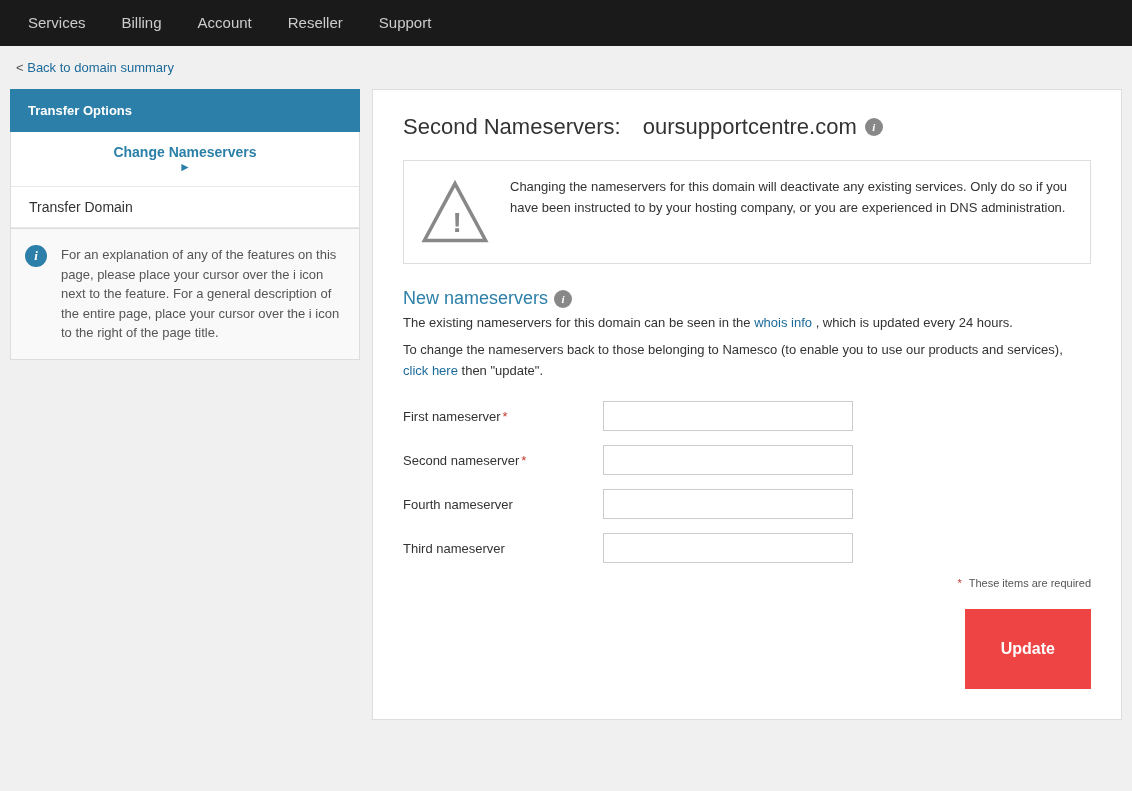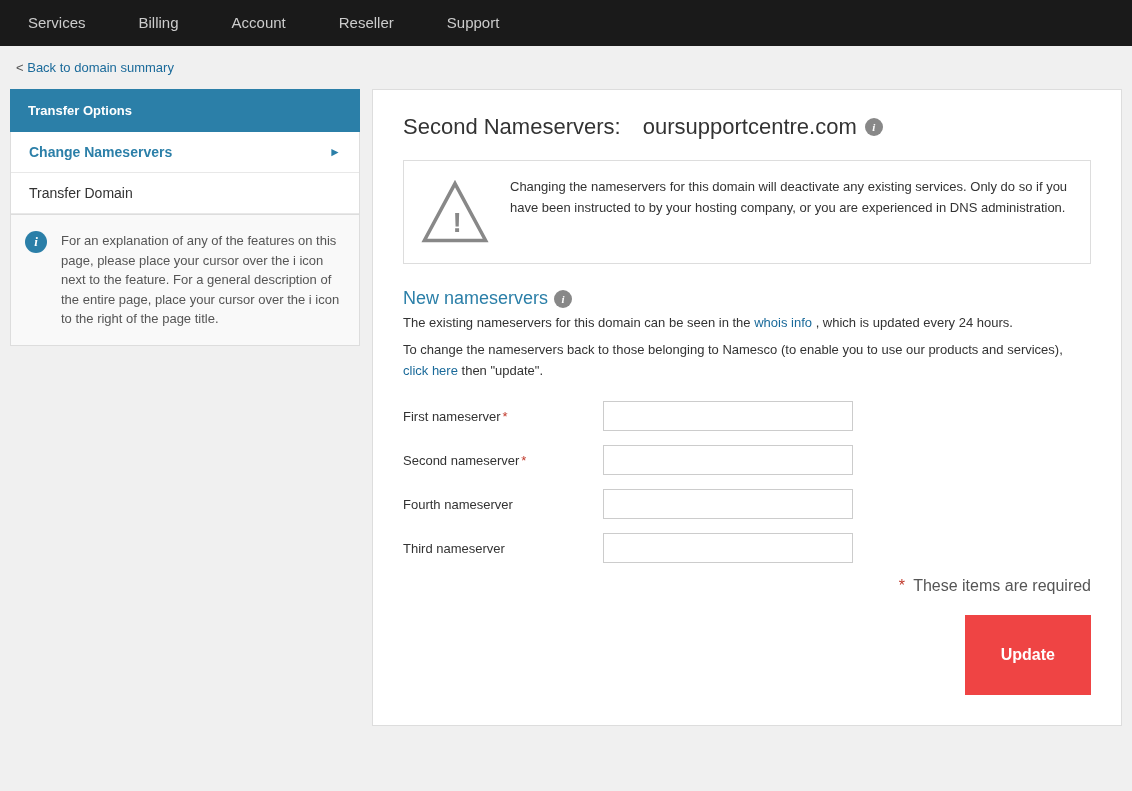--- a/index.html
+++ b/index.html
@@ -5,21 +5,20 @@
     * { margin: 0; padding: 0; box-sizing: border-box; }
     body { font-family: Arial, sans-serif; font-size: 14px; color: #333; background: #f0f0f0; }
 
     
     .top-nav {
       background: #1a1a1a;
       display: flex;
       align-items: center;
       height: 46px;
       padding: 0 10px;
-      gap: 17px;
     }
     .top-nav a {
       color: #ccc;
       text-decoration: none;
       padding: 0 18px;
       font-size: 15px;
       line-height: 46px;
     }
 
     
@@ -64,20 +63,21 @@
       justify-content: space-between;
       padding: 12px 18px;
       border-bottom: 1px solid #e8e8e8;
       cursor: pointer;
       color: #2b7fa8;
       font-size: 14px;
     }
     .sidebar-menu-item.active {
       color: #2b7fa8;
       font-weight: bold;
+      flex-direction: column;
     }
     .sidebar-menu-item.plain {
       color: #333;
     }
     .sidebar-arrow {
       color: #2b7fa8;
       font-size: 12px;
     }
 
     
@@ -215,21 +215,21 @@
       height: 30px;
       border: 1px solid #ccc;
       padding: 4px 8px;
       font-size: 13px;
       outline: none;
     }
 
     
     .required-note {
       text-align: right;
-      font-size: 16px;
+      font-size: 11px;
       color: #555;
       margin-top: 10px;
       margin-bottom: 20px;
     }
     .required-note .star {
       color: #c0392b;
       margin-right: 4px;
     }
 
     

